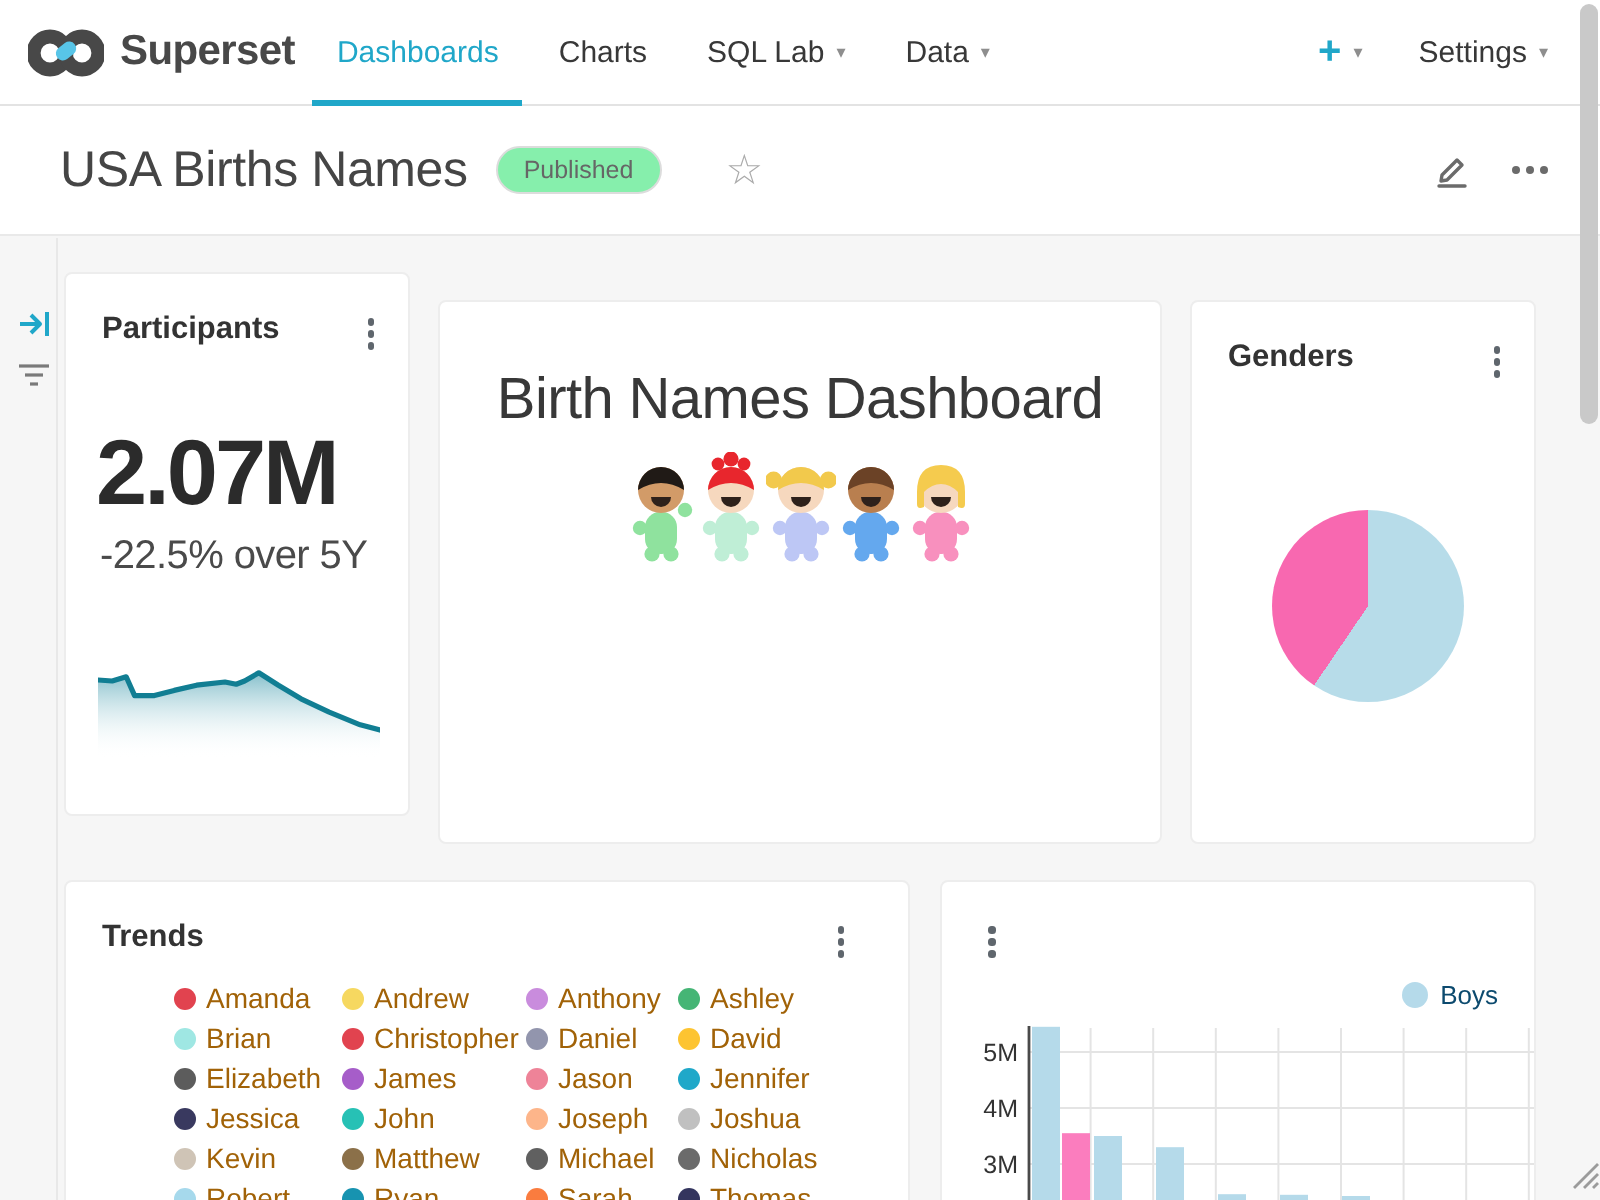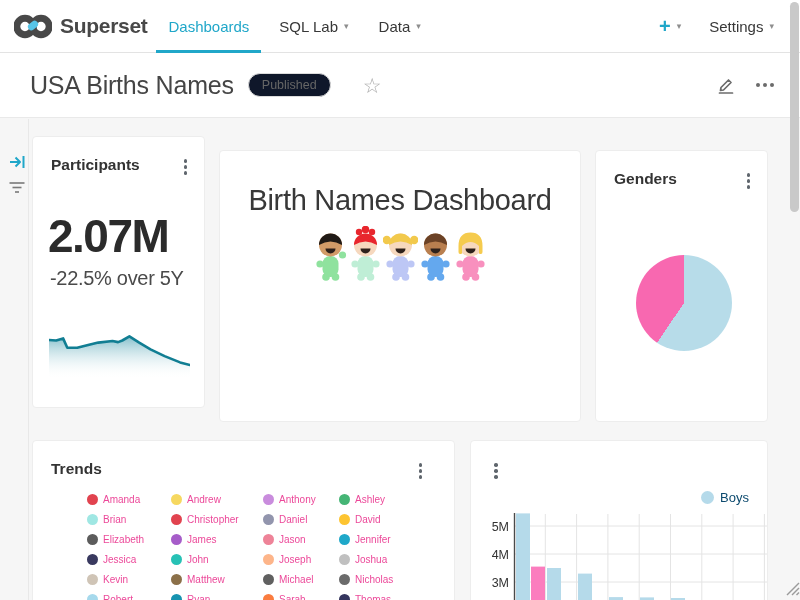--- a/index.html
+++ b/index.html
@@ -22,21 +22,21 @@
   .nav-right{margin-left:auto;display:flex;align-items:center;gap:28px;padding-right:26px;}
   .plus-btn{display:flex;align-items:center;gap:6px;cursor:pointer;}
   .plus-glyph{color:#20A7C9;font-weight:bold;font-size:20px;line-height:1;}
   .settings-btn{display:flex;align-items:center;gap:6px;font-size:15px;color:#383838;cursor:pointer;}
 
   
   .titlebar{position:absolute;top:53px;left:0;width:800px;height:65px;background:#fff;
     border-bottom:1px solid #E9E9E9;display:flex;align-items:center;box-sizing:border-box;
     padding:0 24px 0 30px;z-index:4;}
   .page-title{font-size:25px;color:#454545;font-weight:500;letter-spacing:-0.2px;}
-  .badge{margin-left:14px;background:#0f172a;border:1px solid #DCDCDC;color:#666;
+  .badge{margin-left:14px;background:#86efac;border:1px solid #DCDCDC;color:#666;
     font-size:12.5px;padding:4px 13px;border-radius:13px;cursor:pointer;}
   .star{margin-left:32px;font-size:21px;color:#ABABAB;cursor:pointer;line-height:1;}
   .header-actions{margin-left:auto;display:flex;align-items:center;gap:18px;}
   .icon-btn{cursor:pointer;display:flex;align-items:center;}
   .h-ellipsis{display:flex;gap:3px;cursor:pointer;padding:4px 2px;}
   .h-ellipsis i{width:4px;height:4px;border-radius:50%;background:#6B6B6B;}
 
   
   .rail-divider{position:absolute;left:28px;top:119px;width:1px;height:481px;background:#E8E8E8;}
   .rail-btn{position:absolute;cursor:pointer;}
@@ -63,21 +63,21 @@
   .md-heading{margin:33px 0 0 0;text-align:center;font-size:29px;font-weight:500;color:#383838;letter-spacing:-0.3px;}
   .babies{display:flex;justify-content:center;gap:0;margin-top:9px;}
 
   
   .pie{position:absolute;left:40px;top:104px;width:96px;height:96px;border-radius:50%;}
 
   
   .legend-grid{position:absolute;left:54px;top:48px;display:grid;grid-template-columns:84px 92px 76px auto;}
   .legend-item{height:20px;display:flex;align-items:center;gap:5px;cursor:pointer;}
   .legend-dot{width:11px;height:11px;border-radius:50%;flex:none;}
-  .legend-label{font-size:10px;color:#ec4899;white-space:nowrap;}
+  .legend-label{font-size:14px;color:#a16207;white-space:nowrap;}
 
   
   .gbs-legend{position:absolute;top:49px;right:18px;display:flex;align-items:center;gap:6px;cursor:pointer;}
   .gbs-dot{width:13px;height:13px;border-radius:50%;}
   .gbs-label{font-size:13px;color:#0c4a6e;}
   .gbs-chart{position:absolute;left:0;top:60px;}
 
   
   .scrollbar-thumb{position:absolute;right:1px;top:2px;width:9px;height:210px;background:#C9C9C9;border-radius:5px;cursor:pointer;z-index:9;}
   .resize-grip{position:absolute;right:0;bottom:0;cursor:nwse-resize;z-index:9;}
@@ -90,20 +90,23 @@
     <svg width="38" height="27" viewBox="0 0 38 27">
       <circle cx="11" cy="13.5" r="8.2" fill="none" stroke="#484848" stroke-width="7"></circle>
       <circle cx="27" cy="13.5" r="8.2" fill="none" stroke="#484848" stroke-width="7"></circle>
       <rect x="13.5" y="9" width="11" height="7" rx="3.5" fill="#58C5E8" transform="rotate(-38 19 12.5)"></rect>
     </svg>
     <span class="brand-name">Superset</span>
   </div>
   <nav class="nav" id="nav">
       <div class="nav-item active">
         <span>Dashboards</span>
+      </div>
+      <div class="nav-item">
+        <span>Charts</span>
       </div>
       <div class="nav-item">
         <span>SQL Lab</span>
         <span class="caret">▾</span>
       </div>
       <div class="nav-item">
         <span>Data</span>
         <span class="caret">▾</span>
       </div>
     </nav>

